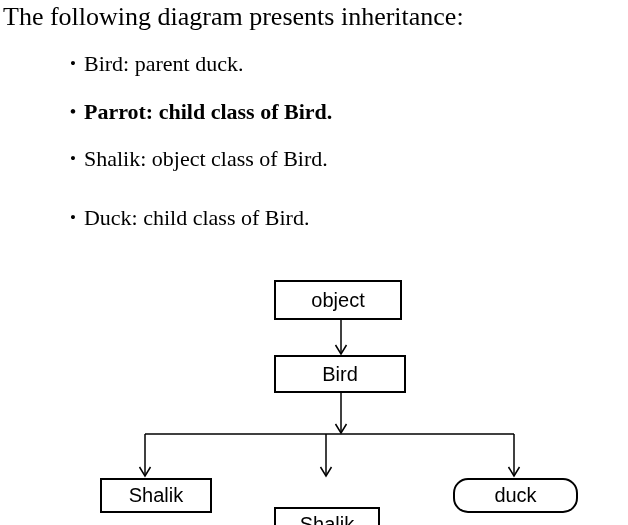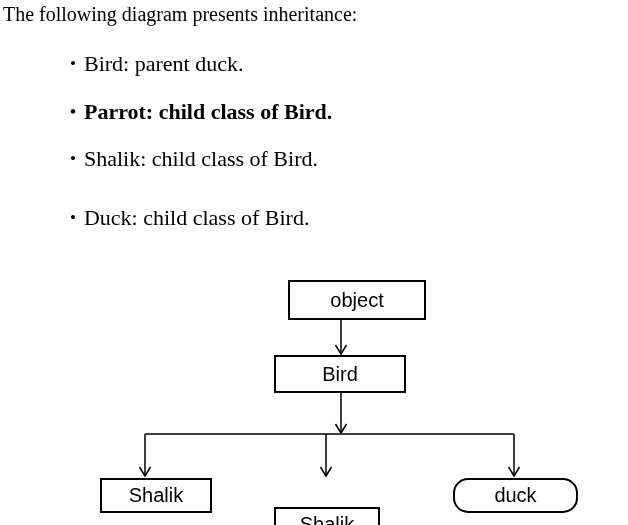--- a/index.html
+++ b/index.html
@@ -9,21 +9,21 @@
     height: 525px;
     background: #ffffff;
     overflow: hidden;
     font-family: "Liberation Serif", serif;
     color: #000000;
   }
   .heading {
     position: absolute;
     left: 3px;
     top: 3px;
-    font-size: 20px;
+    font-size: 26px;
     line-height: 1.1;
     white-space: nowrap;
   }
   .bullet {
     position: absolute;
     left: 70px;
     font-size: 22px;
     line-height: 1.1;
     white-space: nowrap;
   }
@@ -54,41 +54,41 @@
     box-sizing: border-box;
     border: 2px solid #000000;
     background: #ffffff;
     display: flex;
     align-items: center;
     justify-content: center;
     font-family: "Liberation Sans", sans-serif;
     font-size: 20px;
     color: #000000;
   }
-  .node-object { left: 288px; top: 280px; width: 138px; height: 40px; }
+  .node-object { left: 274px; top: 280px; width: 128px; height: 40px; }
   .node-bird   { left: 274px; top: 355px; width: 132px; height: 38px; }
   .node-parrot { left: 100px; top: 478px; width: 112px; height: 35px; }
   .node-shalik { left: 274px; top: 478px; width: 106px; height: 35px; margin-top: 29px; }
   .node-duck   { left: 453px; top: 478px; width: 125px; height: 35px; border-radius: 15px; }
 </style>
 </head>
 <body>
 
 <div class="page">
 
   <div class="heading">The following diagram presents inheritance:</div>
 
   <div class="bullet bullet-0">
     <span class="dot">•</span><span>Bird: parent duck.</span>
   </div>
   <div class="bullet bullet-1">
     <span class="dot">•</span><span>Parrot: child class of Bird.</span>
   </div>
   <div class="bullet bullet-2">
-    <span class="dot">•</span><span>Shalik: child class of Bird.</span>
+    <span class="dot">•</span><span>Shalik: object class of Bird.</span>
   </div>
   <div class="bullet bullet-3">
     <span class="dot">•</span><span>Duck: child class of Bird.</span>
   </div>
 
   <svg class="connectors" width="628" height="525" viewBox="0 0 628 525" aria-hidden="true">
     <g>
       <line x1="341" y1="320" x2="341" y2="353"></line>
       <polyline points="335.5,345 341,354 346.5,345"></polyline>
     </g>

